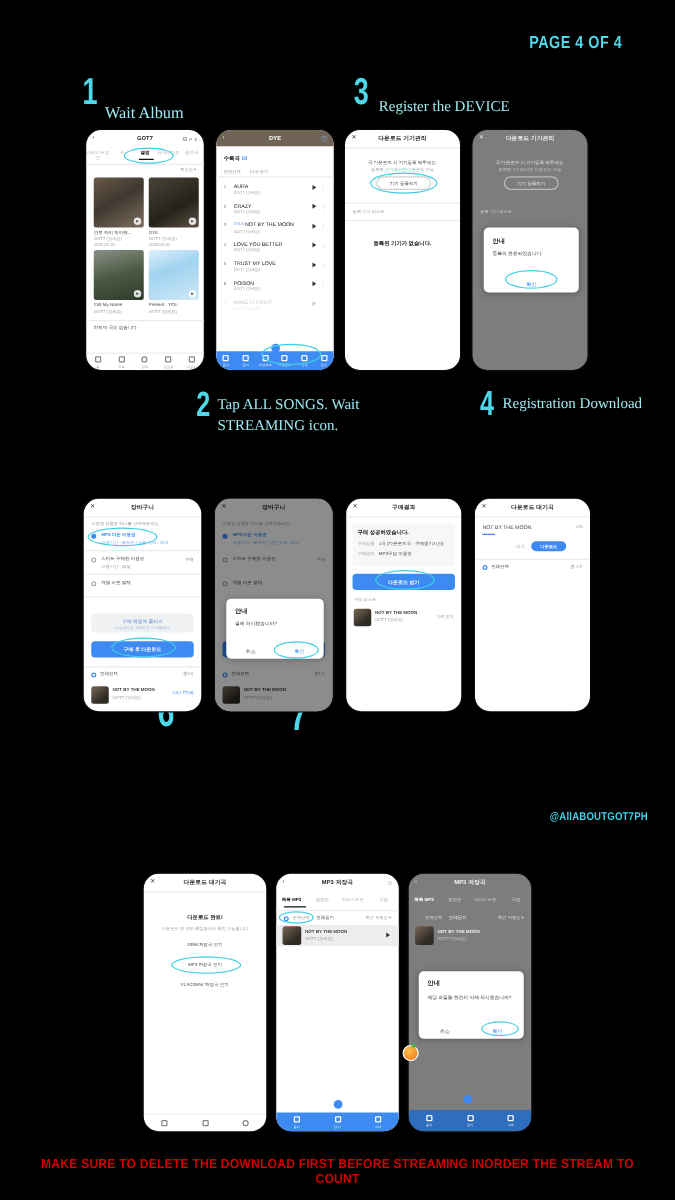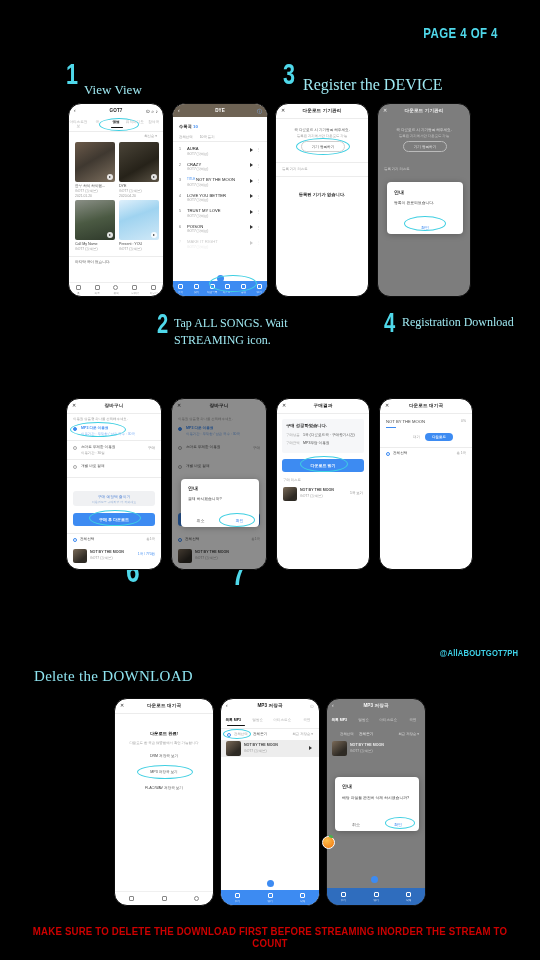--- a/index.html
+++ b/index.html
@@ -158,27 +158,26 @@
   .chk { position: absolute; width: 4px; height: 4px; border-radius: 50%; border: .8px solid #3d8bf2; }
 </style>
 </head>
 <body>
 
 <div class="page">
 
   <div class="hdr-page">PAGE 4 OF 4</div>
   <div class="watermark">@AllABOUTGOT7PH</div>
   <div class="footer-note">MAKE SURE TO DELETE THE DOWNLOAD FIRST BEFORE STREAMING INORDER THE STREAM TO COUNT</div>
-  <div class="sect-title" style="left:34px; top:668px;">Delete the DOWNLOAD</div>
 
   <div class="bignum" style="left:66px; top:62px; font-size:30px;">1</div>
-  <div class="cap" style="left:84px; top:82px; font-size:13px;">View View</div>
+  <div class="cap" style="left:84px; top:82px; font-size:13px;">Wait Album</div>
 
   <div class="bignum" style="left:283px; top:62px; font-size:30px;">3</div>
-  <div class="cap" style="left:303px; top:77px; font-size:16px;text-align:right;">Register the DEVICE</div>
+  <div class="cap" style="left:303px; top:77px; font-size:12px;text-align:right;">Register the DEVICE</div>
 
   <div class="bignum" style="left:157px; top:313px; font-size:28px;">2</div>
   <div class="cap" style="left:174px; top:315px;">Tap ALL SONGS. Wait</div>
   <div class="cap" style="left:174px; top:332px;">STREAMING icon.</div>
 
   <div class="bignum" style="left:384px; top:312px; font-size:28px;">4</div>
   <div class="cap" style="left:402px; top:314px;">Registration Download</div>
 
   <div class="phone" style="left:68px; top:103px; width:96px; height:194px;">
     <div class="scr">

